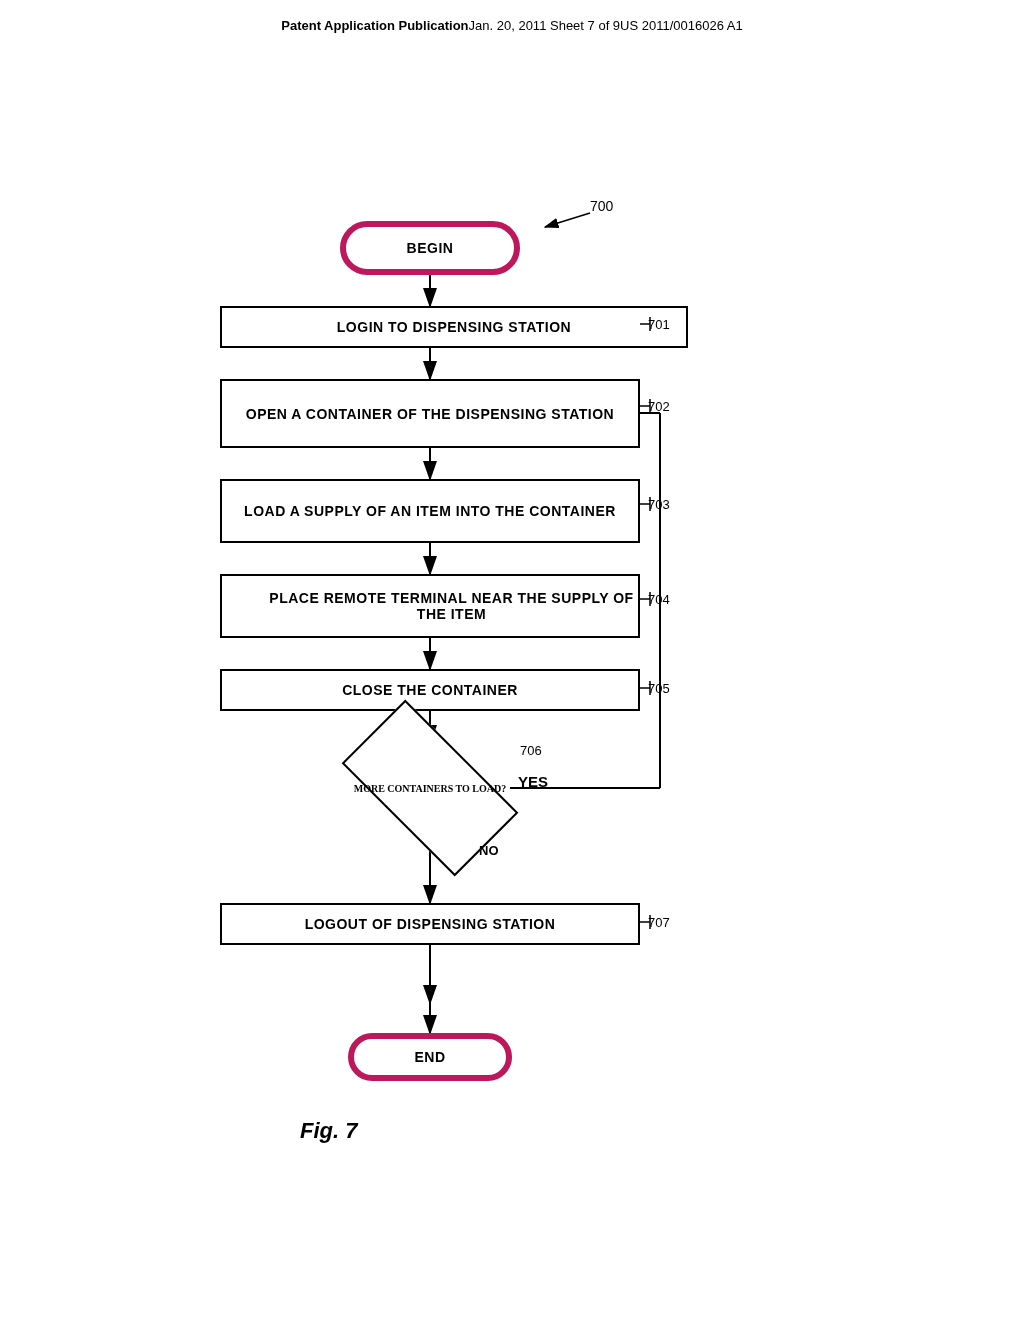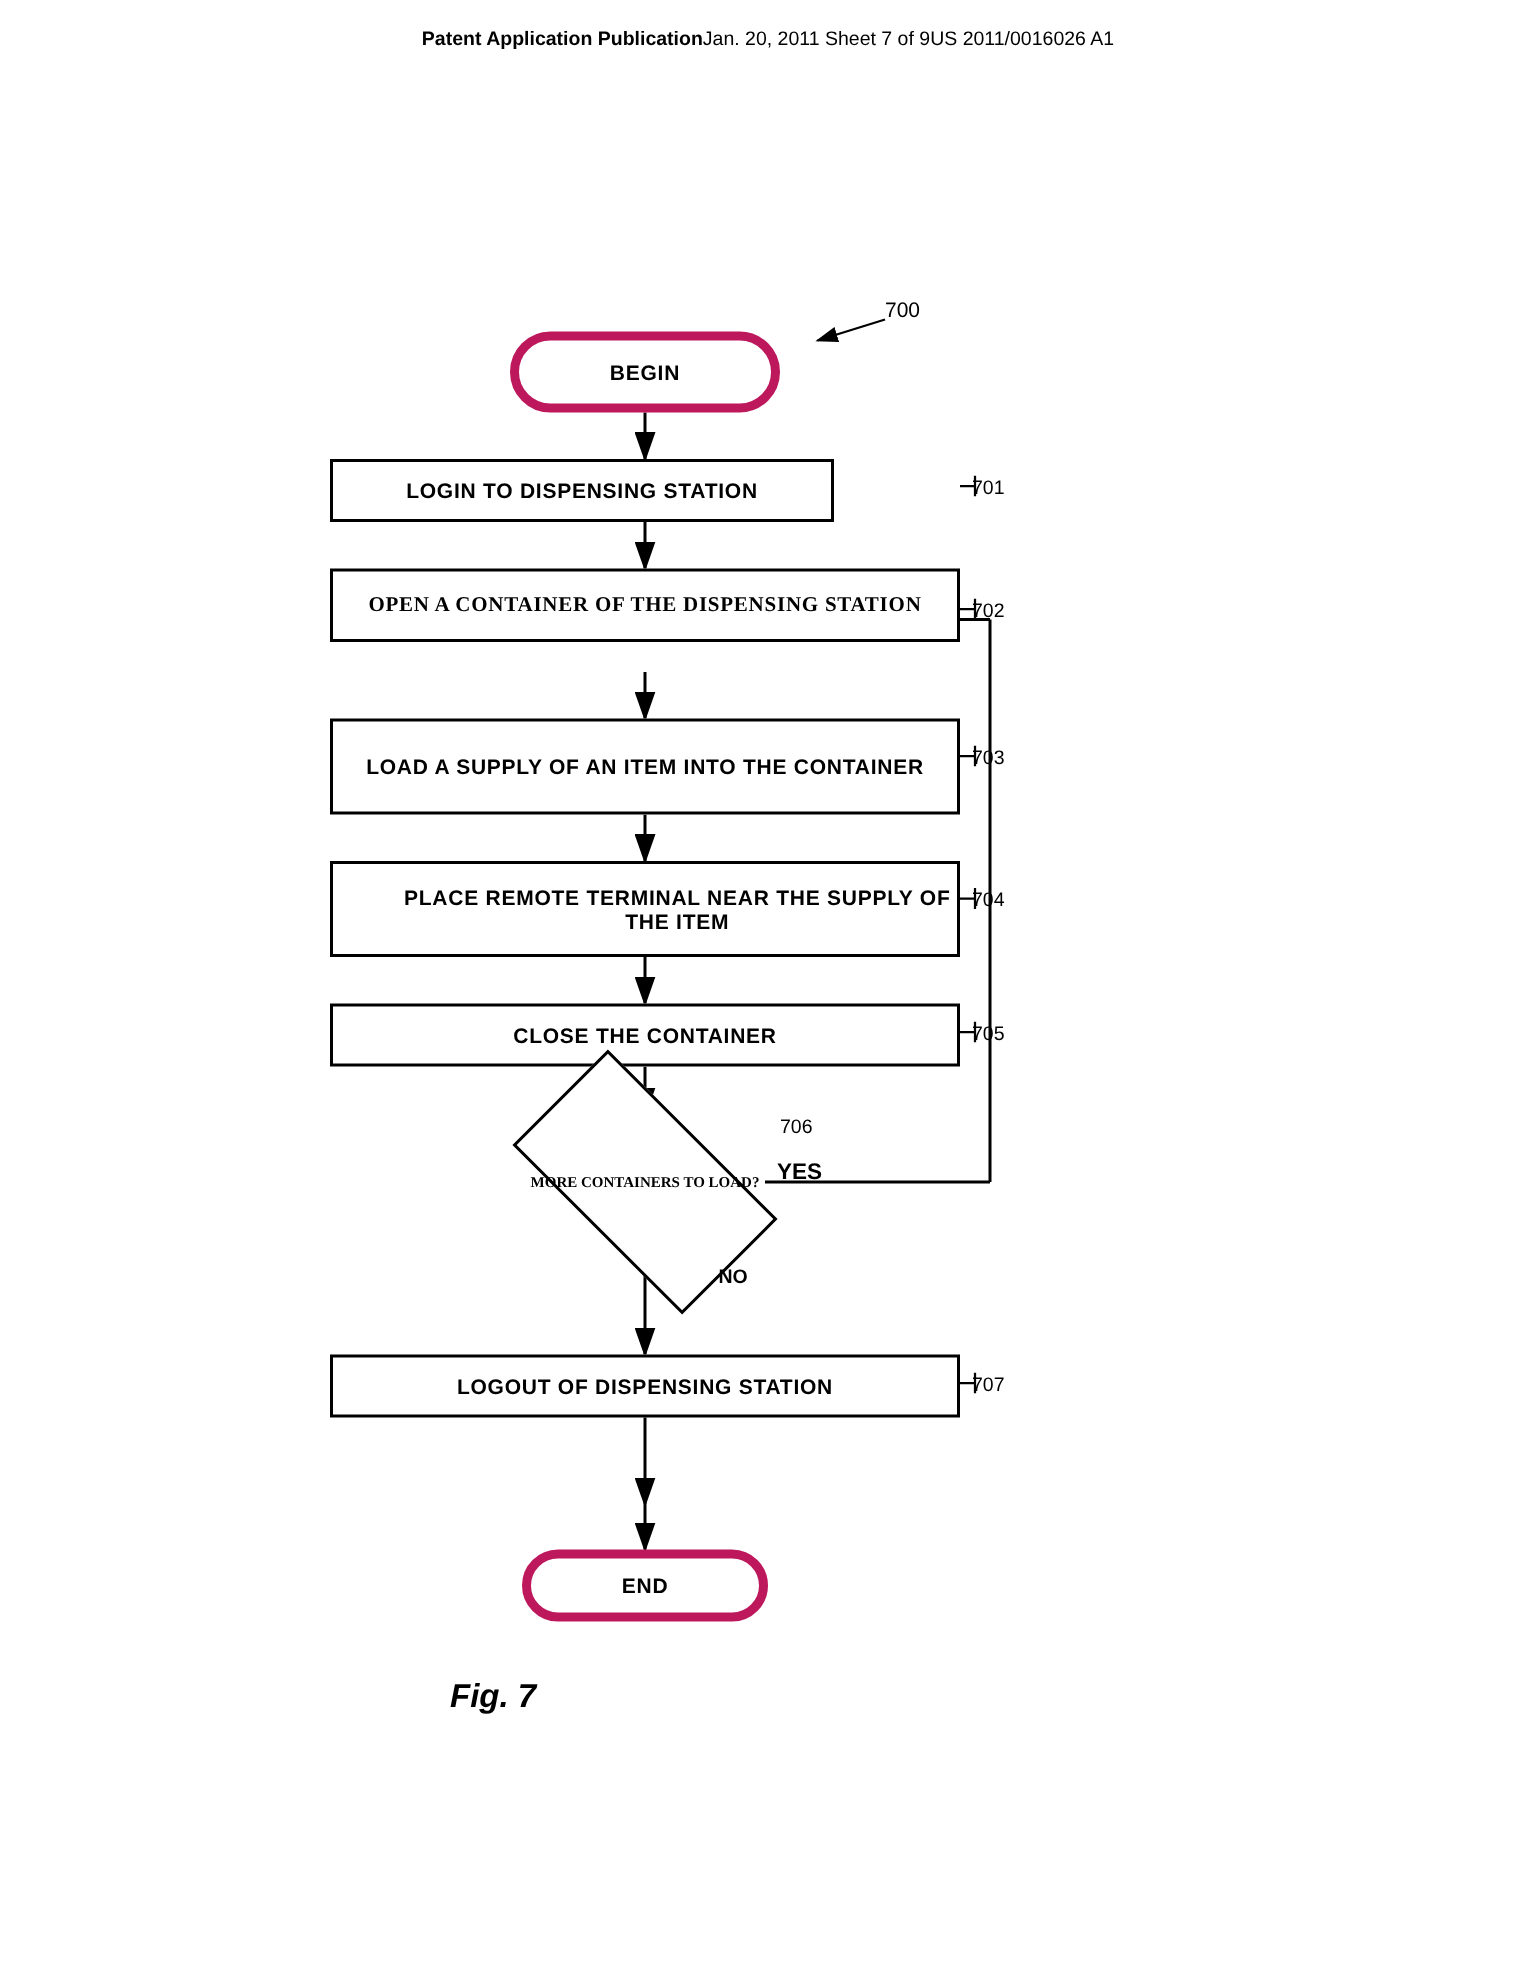--- a/index.html
+++ b/index.html
@@ -103,30 +103,30 @@
   <div style="position:absolute; left:590px; top:155px; font-size:14px;">700</div>
 
   <svg style="position:absolute;top:162px;left:530px;" width="70" height="30">
     <line x1="60" y1="8" x2="15" y2="22" stroke="#000" stroke-width="1.5" marker-end="url(#arrow)"></line>
   </svg>
 
   <div class="fc-node rounded-rect" style="left:340px; top:178px; width:180px; height:54px;">
     <span>BEGIN</span>
   </div>
 
-  <div class="fc-node rectangle" style="left:220px; top:263px; width:336px; height:42px;">
+  <div class="fc-node rectangle" style="left:220px; top:263px; width:468px; height:42px;">
     <span>LOGIN TO DISPENSING STATION</span>
   </div>
   <div style="position:absolute; left:648px; top:274px; font-size:13px;">701</div>
   <svg style="position:absolute;top:274px;left:640px;" width="15" height="14">
     <line x1="0" y1="7" x2="10" y2="7" stroke="#000" stroke-width="1.5"></line>
     <line x1="10" y1="0" x2="10" y2="14" stroke="#000" stroke-width="1.5"></line>
   </svg>
 
-  <div class="fc-node rectangle" style="left:220px; top:336px; width:420px; height:49px;font-family:Liberation Serif, serif;">
+  <div class="fc-node rectangle" style="left:220px; top:336px; width:420px; height:69px;">
     <span>OPEN A CONTAINER OF THE DISPENSING STATION</span>
   </div>
   <div style="position:absolute; left:648px; top:356px; font-size:13px;">702</div>
   <svg style="position:absolute;top:356px;left:640px;" width="15" height="14">
     <line x1="0" y1="7" x2="10" y2="7" stroke="#000" stroke-width="1.5"></line>
     <line x1="10" y1="0" x2="10" y2="14" stroke="#000" stroke-width="1.5"></line>
   </svg>
 
   <div class="fc-node rectangle" style="left:220px; top:436px; width:420px; height:64px;">
     <span>LOAD A SUPPLY OF AN ITEM INTO THE CONTAINER</span>

